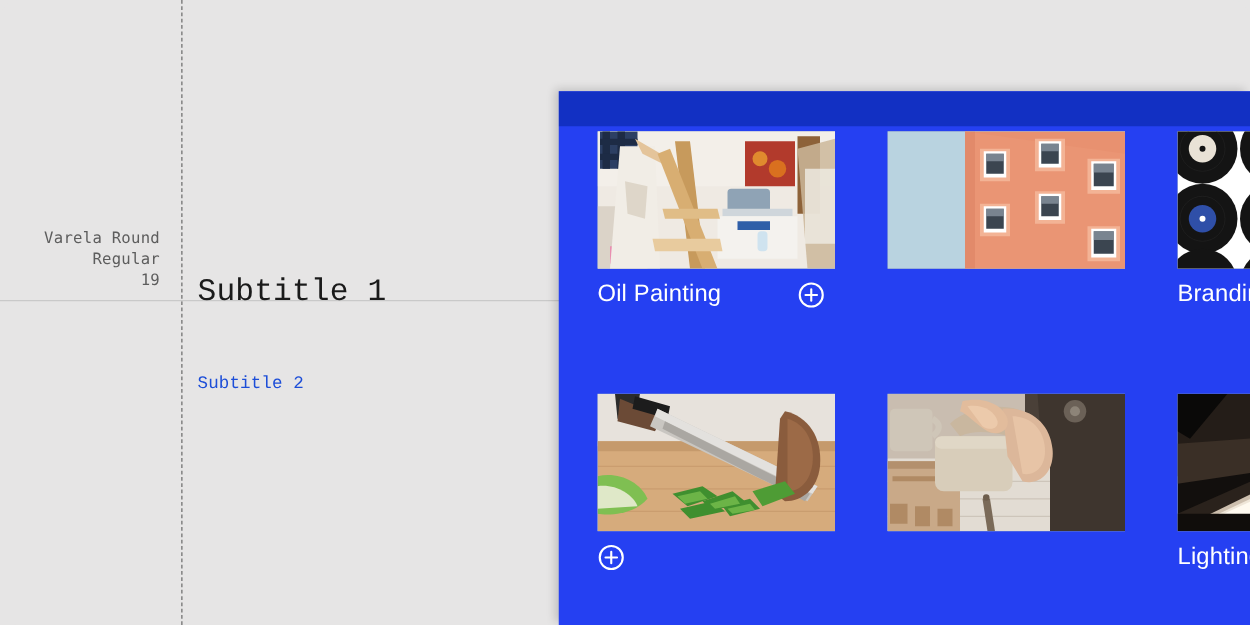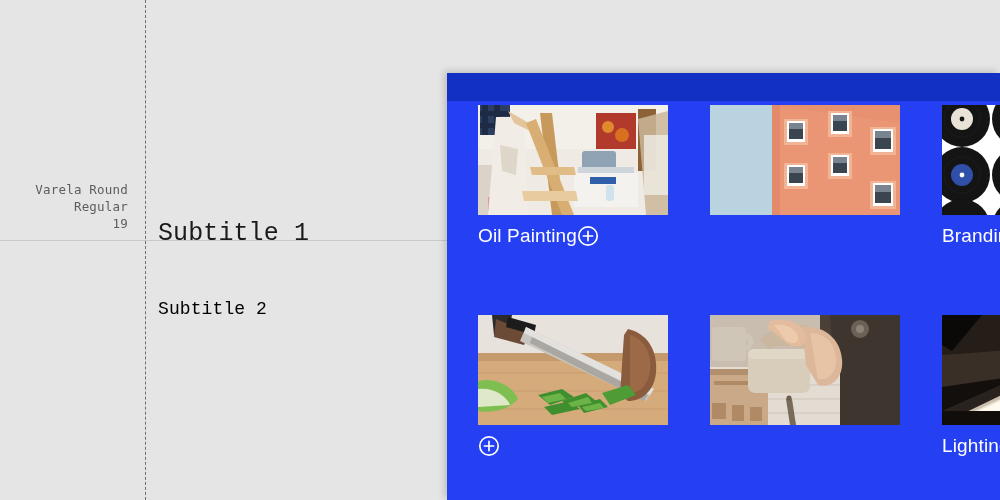--- a/index.html
+++ b/index.html
@@ -68,22 +68,22 @@
     font-family: Liberation Mono, monospace;
   }
   #subtitle-1 {
     top: 219px;
     font-size: 25px;
     color: #1a1a1a;
     letter-spacing: .1px;
   }
   #subtitle-2 {
     top: 299px;
-    font-size: 18px;
-    color: #000000;
+    font-size: 14px;
+    color: #1d4ed8;
     letter-spacing: .1px;
   }
 
   
   #app-panel {
     position: absolute;
     left: 447px;
     top: 73px;
     width: 553px;
     height: 427px;
@@ -122,20 +122,21 @@
     overflow: hidden;
     position: relative;
     background: #9fb3c8;
   }
   .thumb svg { display: block; width: 190px; height: 110px; }
 
   .card-footer {
     height: 42px;
     display: flex;
     align-items: center;
+    justify-content: space-between;
     padding-right: 8px;
   }
   .card-label {
     color: #ffffff;
     font-size: 19px;
     letter-spacing: .15px;
     white-space: nowrap;
   }
   .plus-icon { flex: 0 0 auto; line-height: 0; }
   .plus-icon svg { display: block; }

